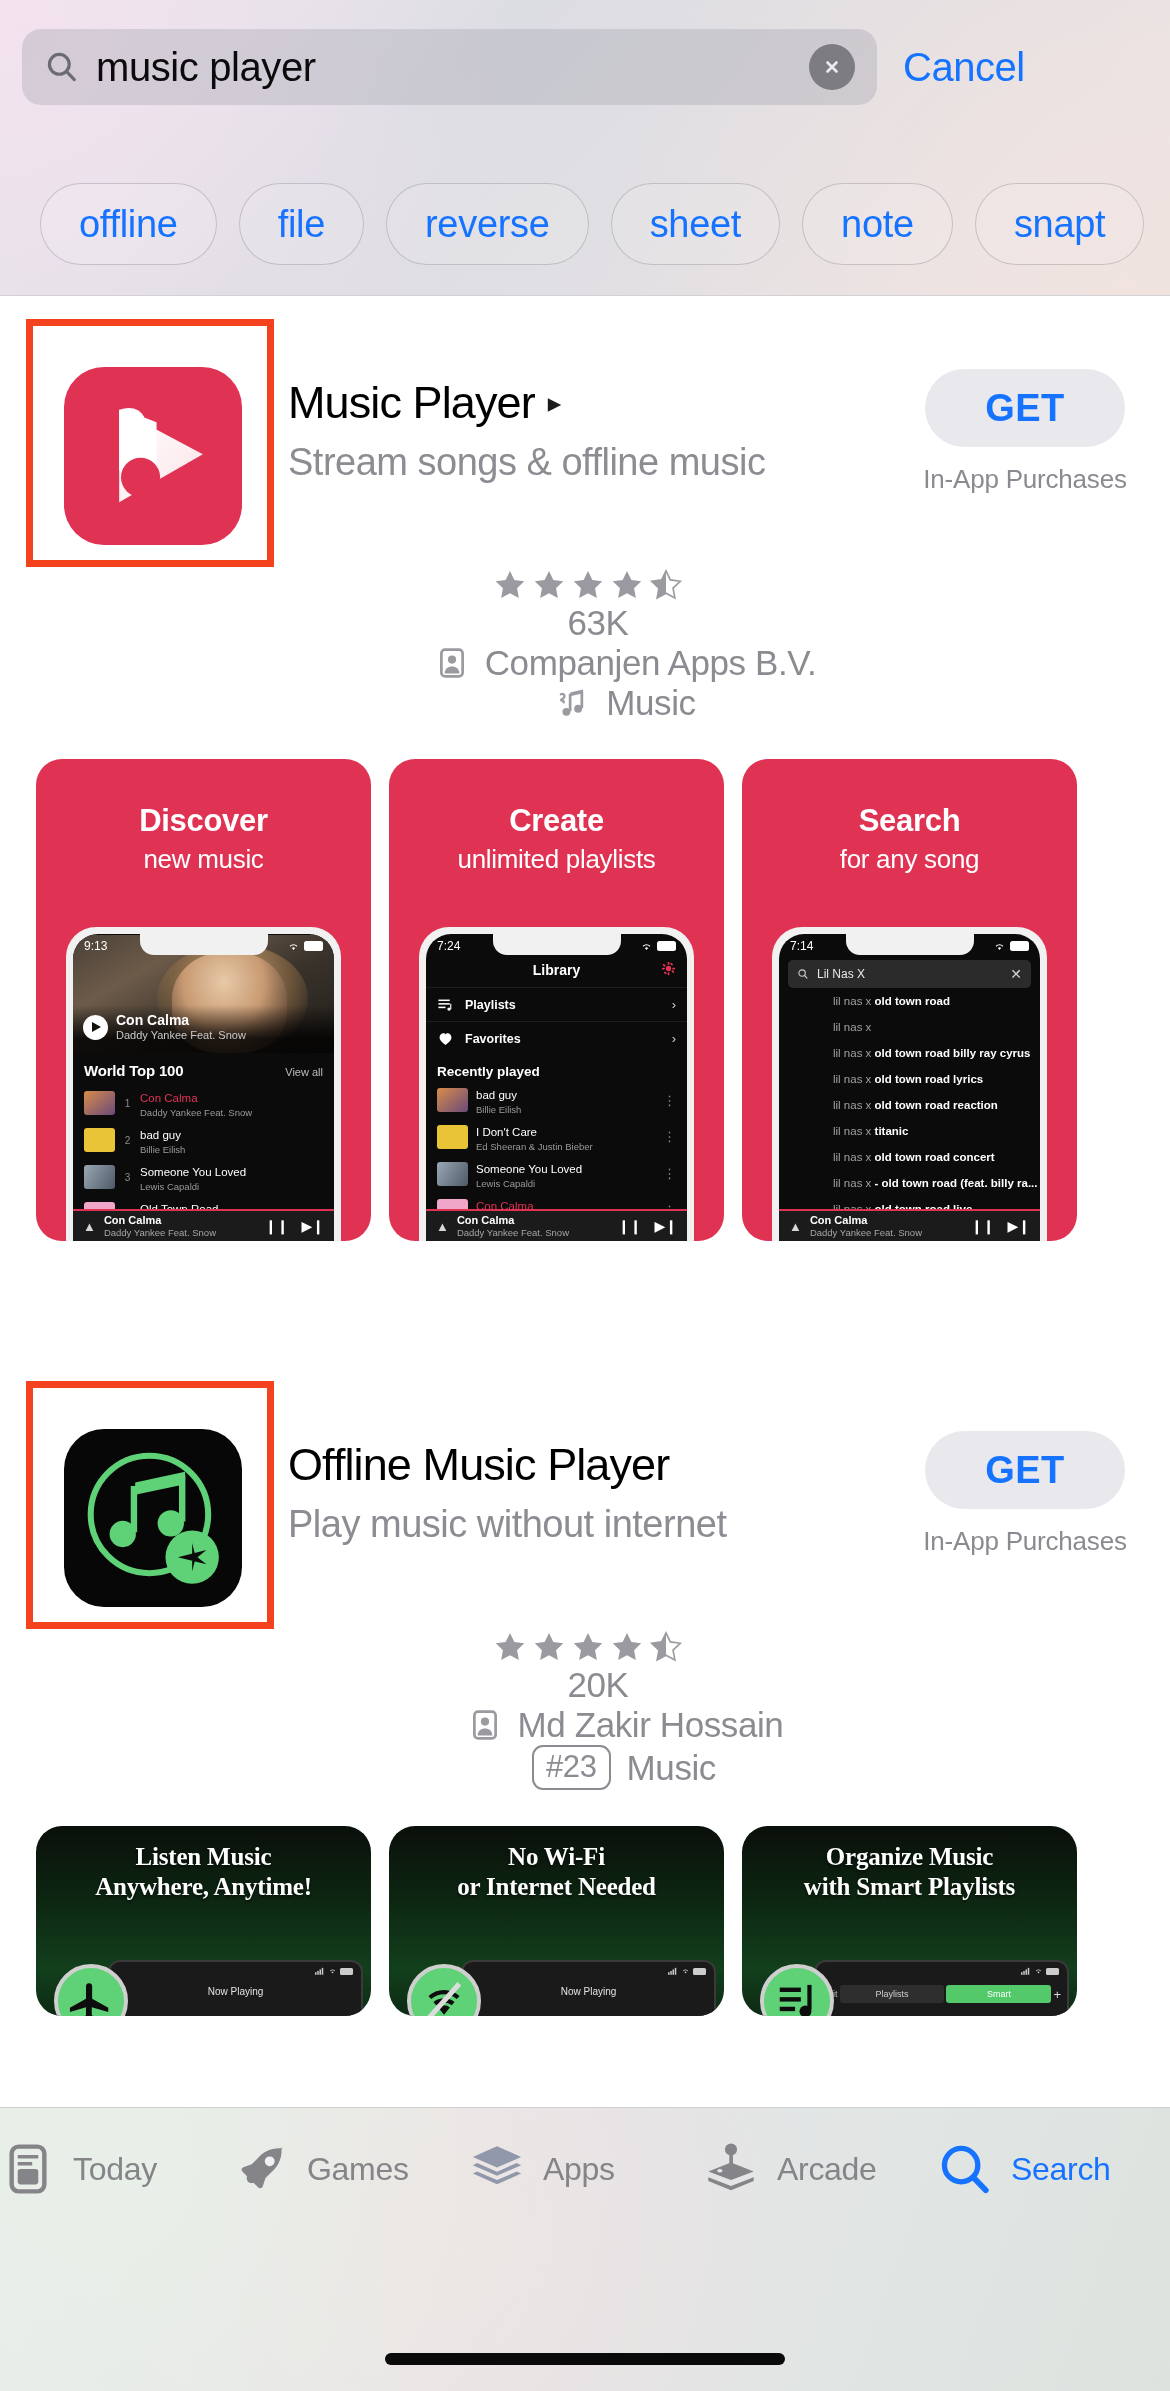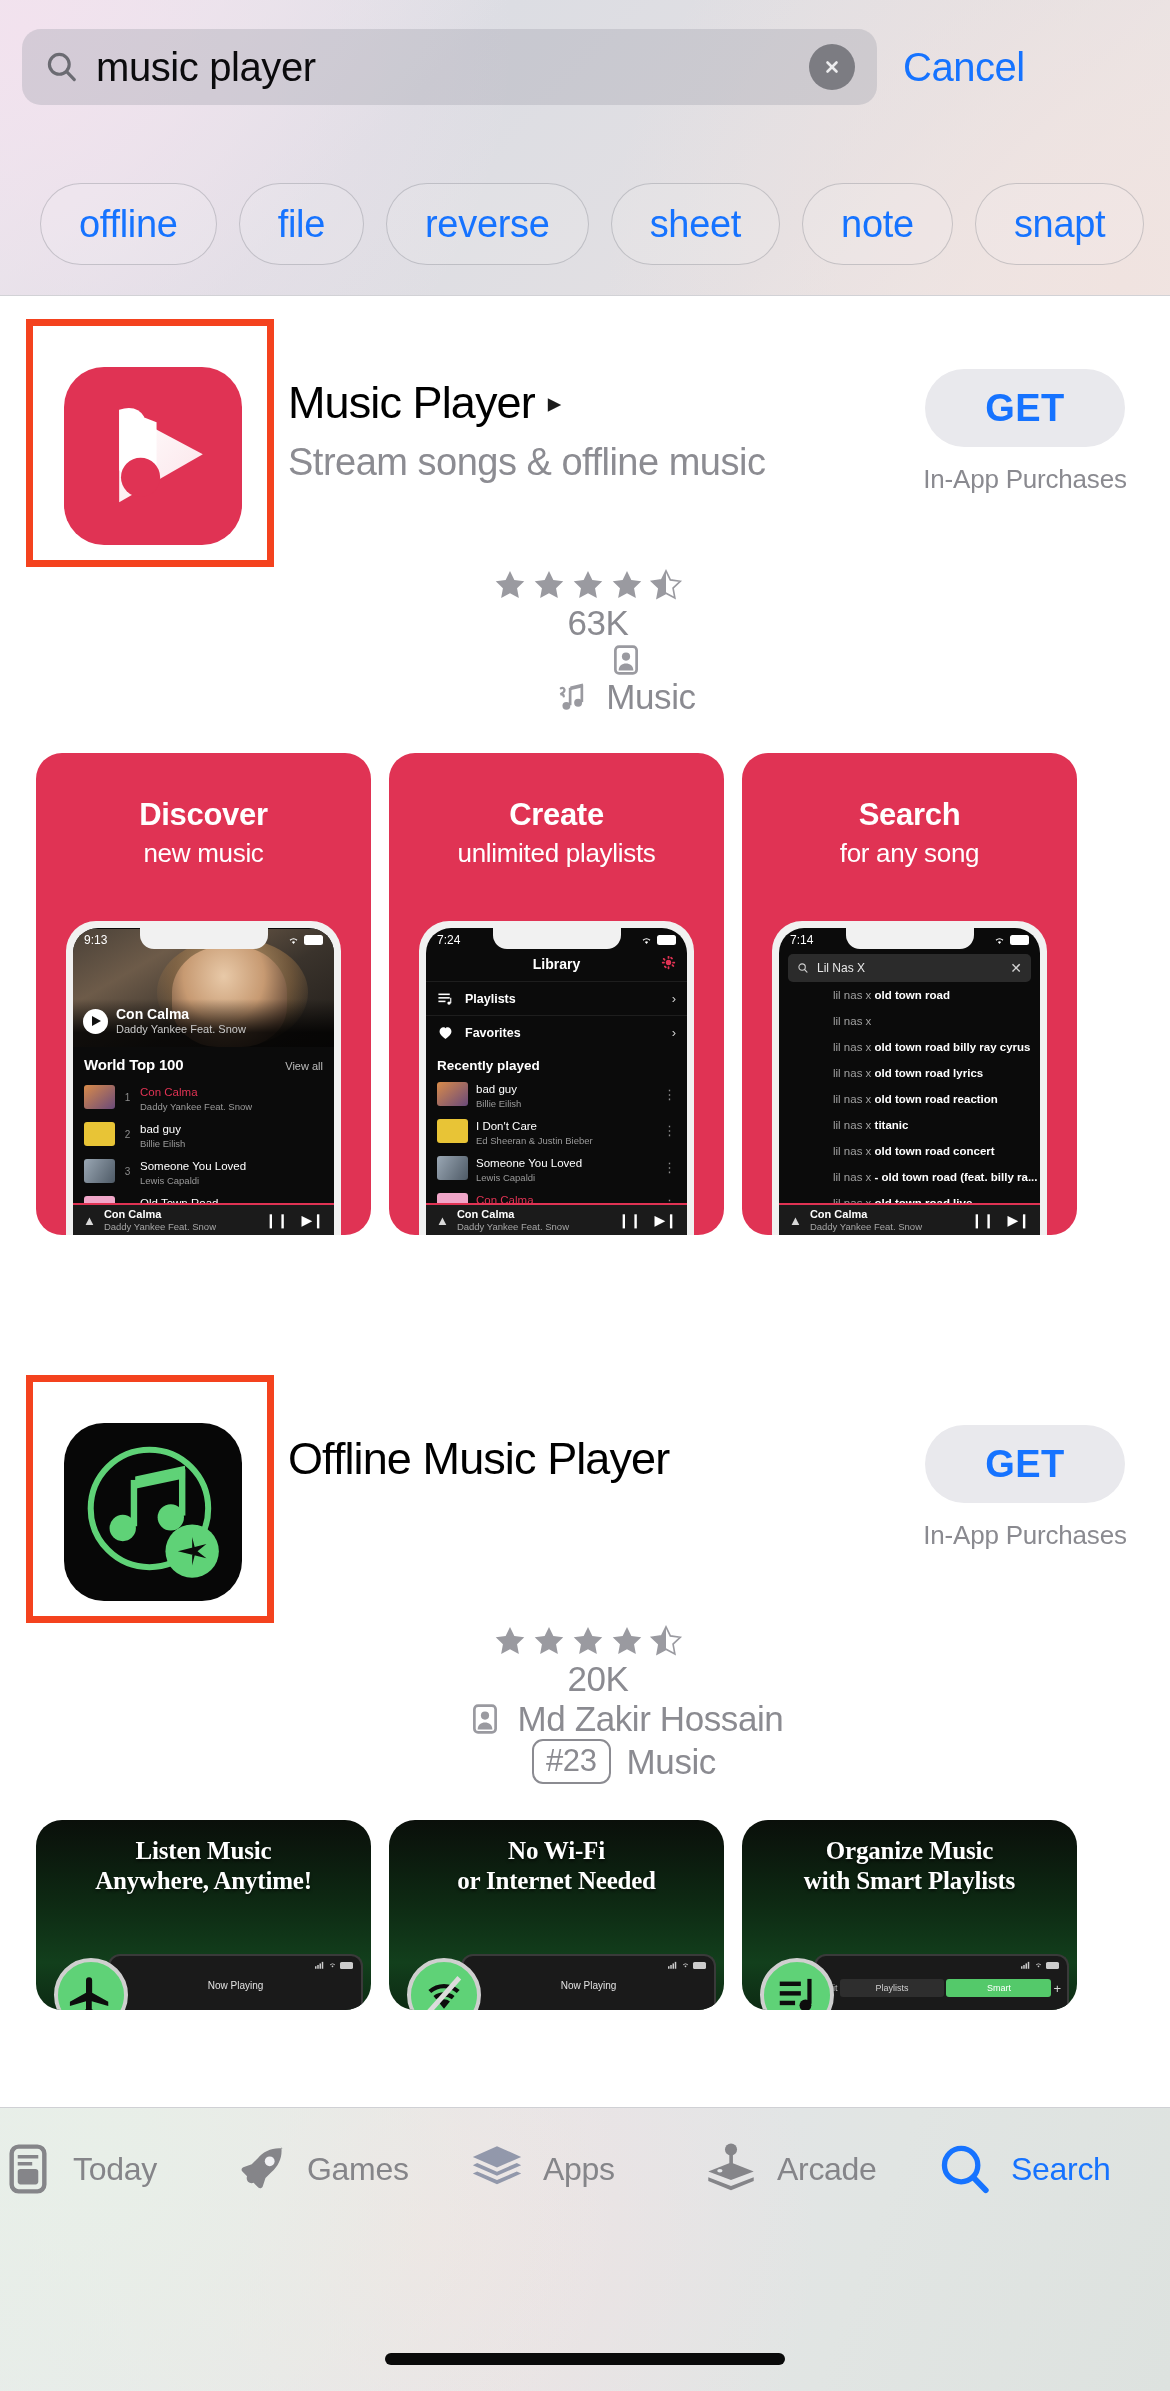--- a/index.html
+++ b/index.html
@@ -376,20 +376,21 @@
         </svg>
       </span>
       <span class="rate-count">63K</span>
 
       <span class="stat-dev">
         <svg width="34" height="34" viewBox="0 0 24 24">
           <rect x="4.5" y="2.5" width="15" height="19" rx="2.6" fill="none" stroke="#9a9aa0" stroke-width="1.9"></rect>
           <circle cx="12" cy="9.6" r="2.9" fill="#9a9aa0"></circle>
           <path d="M6.8 19.4c0-3.2 2.4-5 5.2-5s5.2 1.8 5.2 5z" fill="#9a9aa0"></path>
         </svg>
+        <span>Companjen Apps B.V.</span>
       </span>
 
       <span class="stat-cat">
         <svg width="38" height="38" viewBox="0 0 24 24">
           <path d="M11.5 5.4l8-1.9v2.3l-8 1.9z" fill="#9a9aa0"></path>
           <rect x="10.6" y="6.2" width="1.7" height="11" fill="#9a9aa0"></rect>
           <rect x="18" y="4.2" width="1.7" height="11" fill="#9a9aa0"></rect>
           <circle cx="9.1" cy="17.6" r="2.5" fill="#9a9aa0"></circle>
           <circle cx="16.5" cy="15.6" r="2.5" fill="#9a9aa0"></circle>
           <path d="M5.6 6.5c1.4-.7 2.6.3 2.2 1.6-.3 1-1.4 1.5-2.4 2.3.9-.2 2 .1 2 1.1" fill="none" stroke="#9a9aa0" stroke-width="1.5" stroke-linecap="round"></path>
@@ -644,20 +645,21 @@
             <circle cx="72" cy="72" r="15" fill="#5fd277"></circle>
             <path d="M64 72 l16-4 -5 4 5 4 z M72 64 l2 8 -2 8" fill="#0b0b0b"></path>
           </svg>
         </div>
       </div>
 
       <div class="meta-cell">
         <div class="app-title">
           <span>Offline Music Player</span>
         </div>
+        <div class="app-sub">Play music without internet</div>
       </div>
 
       <div class="get-cell">
         <div class="get-btn">GET</div>
         <div class="iap">In-App Purchases</div>
       </div>
     </div>
 
     <div class="stats-row">
       <span class="stars">

